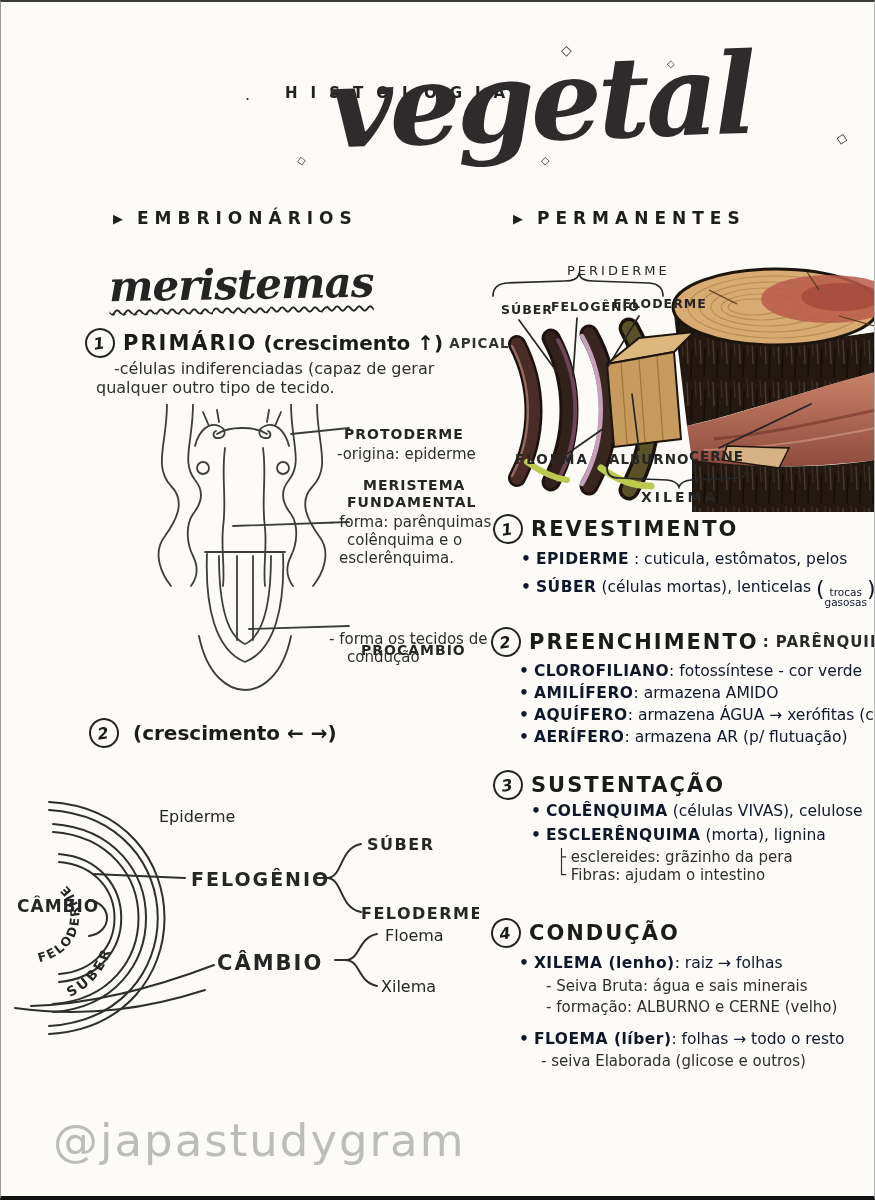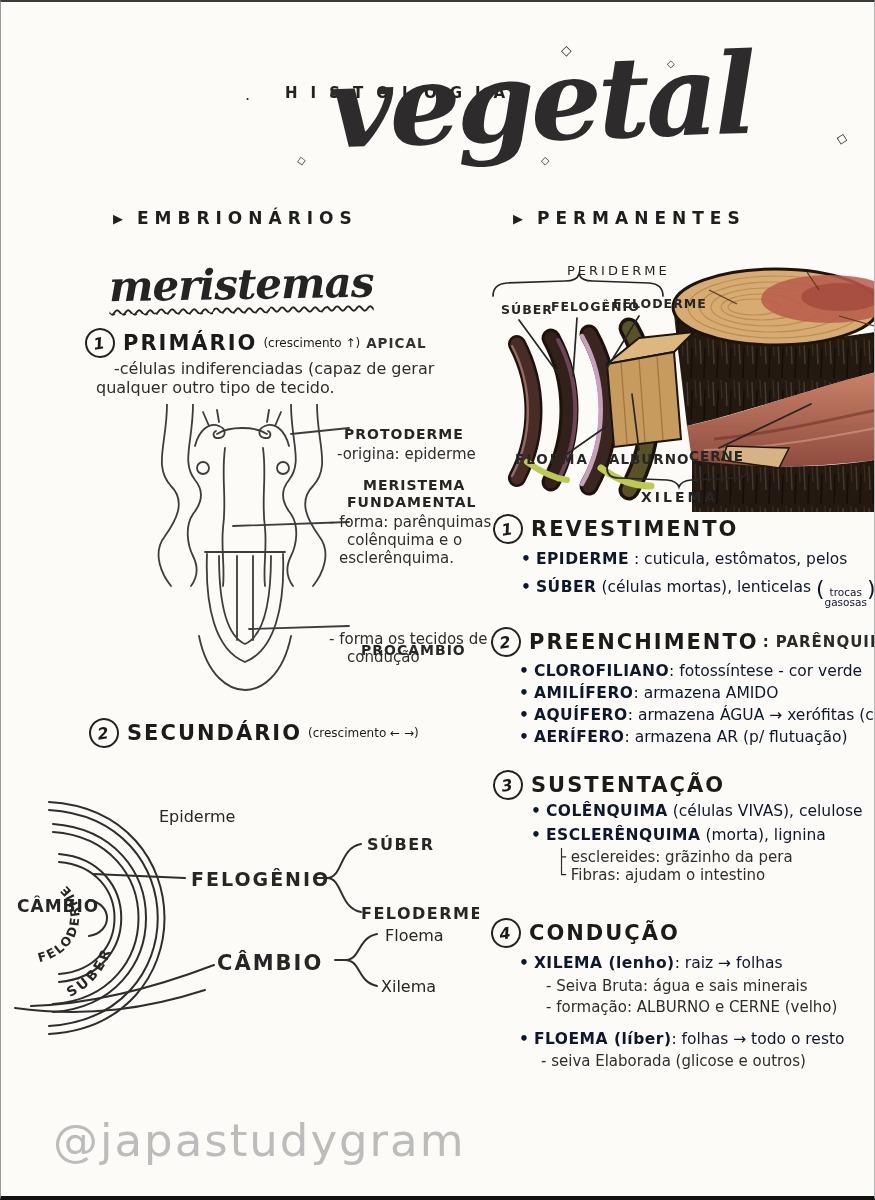--- a/index.html
+++ b/index.html
@@ -17,21 +17,21 @@
   .colhead{font-size:17px;font-weight:700;letter-spacing:6px;color:#1e1e1e;}
   .colhead .tri{font-size:13px;letter-spacing:2px;vertical-align:1px;}
   
   .script2{font-family:"DejaVu Serif","Liberation Serif",serif;font-style:italic;font-weight:700;
     font-size:42px;color:#242424;text-decoration:underline wavy 2px;text-underline-offset:8px;transform:rotate(-1deg);letter-spacing:-1px;}
   
   .circ{display:inline-flex;align-items:center;justify-content:center;width:26px;height:26px;
     border:2.5px solid #222;border-radius:50%;font-weight:800;font-size:16px;font-style:italic;
     margin-right:8px;transform:rotate(-8deg);flex:0 0 auto;}
   .h1{display:flex;align-items:center;font-weight:800;font-size:21px;letter-spacing:2px;color:#1b1b1b;white-space:nowrap;}
-  .h1 .paren{font-weight:400;font-size:12px;letter-spacing:0;margin-left:6px;}
+  .h1 .paren{font-weight:700;font-size:20px;letter-spacing:0;margin-left:6px;}
   .h1 .suffix{font-weight:700;font-size:13.5px;letter-spacing:1px;margin-left:6px;color:#333;}
   .h1 .subtitle{font-weight:700;font-size:15px;letter-spacing:1px;margin-left:4px;color:#2a2a2a;}
   
   .t{font-size:16px;color:#2e2e2e;white-space:nowrap;}
   .brow{font-size:15.5px;white-space:nowrap;color:#0f172a;}
   .brow .bdot{font-weight:700;margin-right:5px;}
   .brow b{font-weight:700;letter-spacing:.5px;}
   .stack{display:inline-flex;flex-direction:column;font-size:10.5px;line-height:10px;vertical-align:-4px;text-align:center;}
   .bigparen{font-size:22px;vertical-align:-4px;font-weight:400;}
   .sub{font-size:15px;color:#2e2e2e;white-space:nowrap;}
@@ -113,21 +113,20 @@
   <div class="abs lbl" style="left:346px;top:492px;">FUNDAMENTAL</div>
   <div class="abs sub" style="left:328px;top:511px;">- forma: parênquimas</div>
   <div class="abs sub" style="left:346px;top:529px;">colênquima e o</div>
   <div class="abs sub" style="left:338px;top:547px;">esclerênquima.</div>
   <div class="abs lbl" style="left:352px;top:640px;margin-left:8px;">PROCÂMBIO</div>
   <div class="abs sub" style="left:328px;top:628px;">- forma os tecidos de</div>
   <div class="abs sub" style="left:346px;top:646px;">condução</div>
 
   <div class="abs h1" style="left:88px;top:716px;">
     <span class="circ">2</span>
-    <span>SECUNDÁRIO</span>
     <span class="paren">(crescimento ← →)</span>
   </div>
 
   <svg class="abs" style="left:8px;top:798px;" width="470" height="240" viewBox="0 0 470 240">
     <defs>
       <path id="fd-path" d="M 30,162 C 82,152 84,84 34,74"></path>
       <path id="su-path" d="M 40,204 C 116,188 130,96 56,58"></path>
     </defs>
     <g fill="none" stroke="#2e2e2e" stroke-width="2" stroke-linecap="round">
 

